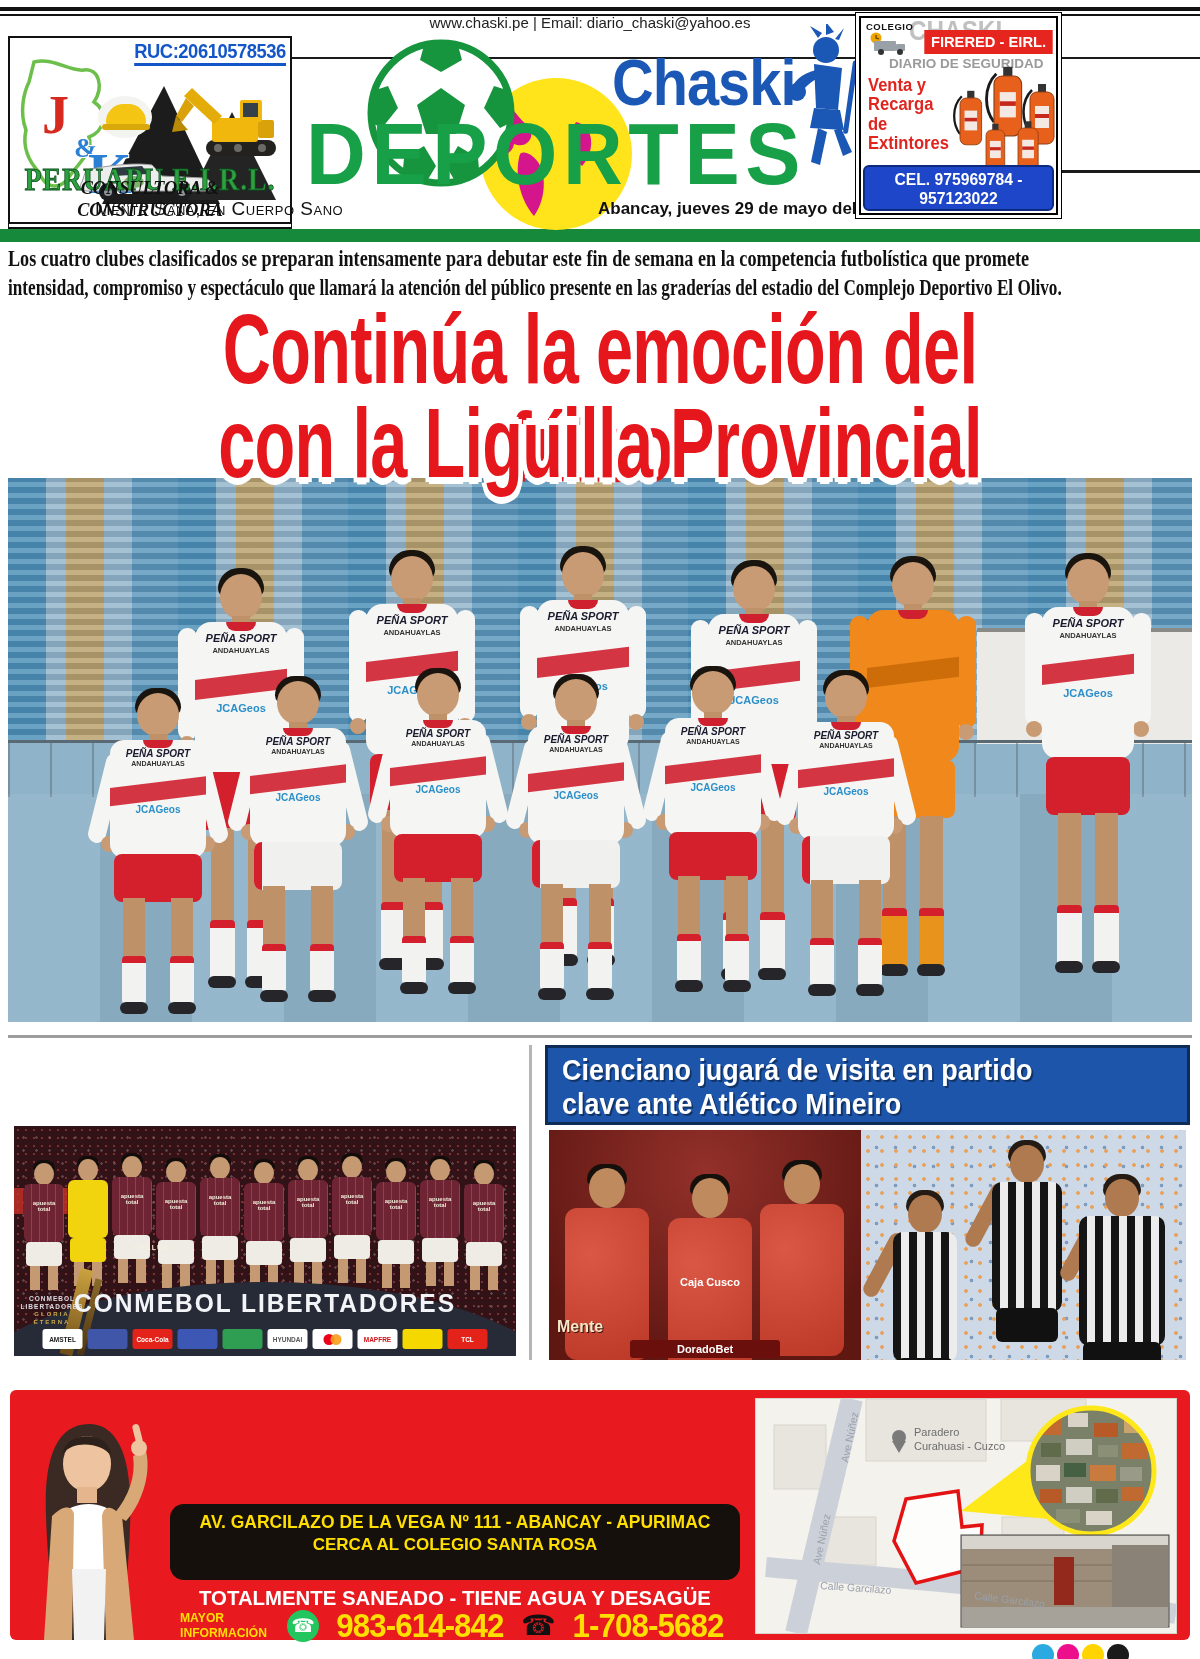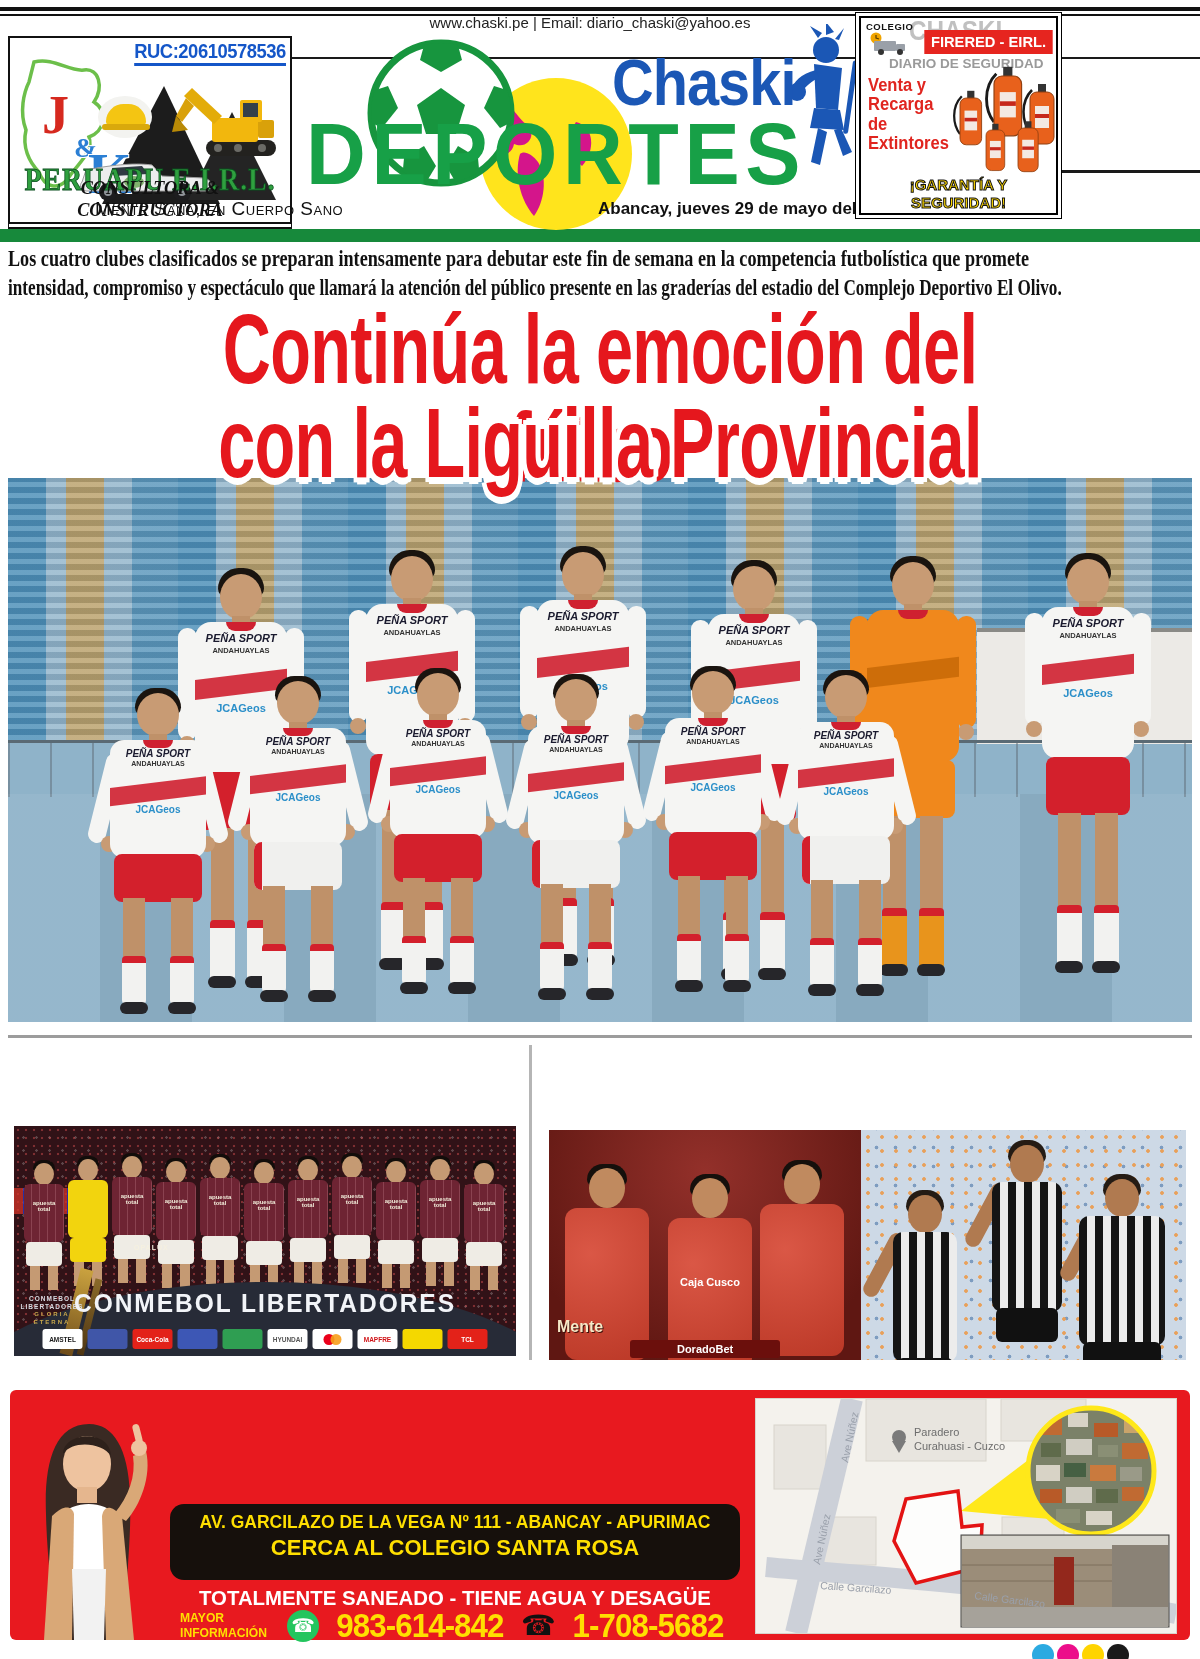--- a/index.html
+++ b/index.html
@@ -152,21 +152,21 @@
   
   .adLand{position:absolute;left:10px;top:1390px;width:1180px;height:250px;background:#e8191f;border-radius:6px;z-index:2}
   .woman{position:absolute;left:4px;bottom:0}
   .panelW{position:absolute;left:152px;top:10px;width:586px;height:98px;background:#fff;border-radius:20px;text-align:center}
   .pTitle{font-size:60px;font-weight:bold;color:#181818;transform:scaleX(.92);letter-spacing:2px;margin-top:0;line-height:1.05}
   .pArea{font-size:40px;font-weight:bold;color:#e8191f;margin-top:-6px;letter-spacing:3px;line-height:1}
   .panelB{position:absolute;left:160px;top:114px;width:570px;height:76px;background:#16100c;border-radius:14px;
       text-align:center;padding-top:7px;box-sizing:border-box}
   .a1{color:#ffdf00;font-weight:bold;font-size:19px;transform:scaleX(.92)}
   .a2{color:#fff;font-weight:bold;font-size:17px;margin-top:3px}
-  .a3{color:#ffdf00;font-weight:bold;font-size:22px;margin-top:2px}
+  .a3{color:#ffdf00;font-weight:bold;font-size:17px;margin-top:2px}
   .status{position:absolute;left:152px;top:196px;width:586px;text-align:center;color:#fff;font-weight:bold;
       font-size:21px;transform:scaleX(.97)}
   .inforow{position:absolute;left:152px;top:216px;width:586px;display:flex;align-items:center;justify-content:center;gap:10px}
   .mayor{color:#ffdf00;font-weight:bold;font-size:13.5px;line-height:1.05;text-align:left;transform:scaleX(.9);transform-origin:left}
   .wa{width:32px;height:32px;border-radius:50%;background:#23c55e;color:#fff;display:flex;align-items:center;
       justify-content:center;font-size:19px;flex:0 0 auto}
   .num{color:#ffdf00;font-weight:bold;font-size:34px;transform:scaleX(.92);letter-spacing:-1px;white-space:nowrap}
   .tel{font-size:28px;color:#111;line-height:1}
   .mapwrap{position:absolute;left:745px;top:8px;width:420px;height:234px;background:#f4f2ed;border:1px solid #d8d4cc;overflow:hidden}
   .mt{font-size:11px;fill:#6d6d6d}
@@ -310,20 +310,24 @@
             <rect x="5" y="22" width="14" height="4" fill="#c6281c"></rect>
         </g>
         <g transform="translate(72,62) scale(0.84)">
           <rect x="8" y="-8" width="8" height="8" fill="#333"></rect>
             <rect x="0" y="0" width="24" height="52" rx="7" fill="#e8611c" stroke="#8f3f10"></rect>
           <rect x="5" y="14" width="14" height="22" fill="#f3e9e2"></rect>
             <rect x="5" y="22" width="14" height="4" fill="#c6281c"></rect>
         </g>
       </svg>
       <div class="guarantee">¡GARANTÍA Y SEGURIDAD!</div>
+      <div class="bluebox">
+        <div class="p1">CEL. 975969784 - 957123022</div>
+        <div class="p2">AV. EL ARCO PSJE. 1 (FRENTE A LA FISCALIA)</div>
+      </div>
     </div>
   </div>
 
   <div class="greenbar"></div>
 
   <div class="lead1">Los cuatro clubes clasificados se preparan intensamente para debutar este fin de semana en la competencia futbolística que promete</div>
   <div class="lead2">intensidad, compromiso y espectáculo que llamará la atención del público presente en las graderías del estadio del Complejo Deportivo El Olivo.</div>
 
   <div class="head1">Continúa la emoción del fútbol</div>
 
@@ -763,20 +767,24 @@
           <div style="width: 11px; height: 11px; border-radius: 50%; background: rgb(247, 158, 27); opacity: 0.9;"></div>
         </div>
         <div class="chip" style="background: rgb(255, 255, 255); color: rgb(208, 19, 23);">MAPFRE</div>
         <div class="chip" style="background: rgb(244, 216, 0); color: rgb(26, 26, 26);"></div>
         <div class="chip" style="background: rgb(227, 34, 25); color: rgb(255, 255, 255);">TCL</div>
       </div>
   </div>
 
   <div class="vdiv"></div>
 
+  <div class="boxB">
+    <span>Cienciano jugará de visita en partido</span>
+    <span>clave ante Atlético Mineiro</span>
+  </div>
   <div class="photoC">
     <div class="cLeft" id="cLeft">
       <div class="dorado">Mente</div>
       <div class="doradobet">DoradoBet</div>
     <div style="position: absolute; left: 10px; top: 34px; width: 96px; height: 196px;">
           <div style="position: absolute; left: 28px; top: 0px; width: 40px; height: 22px; background: rgb(21, 16, 12); border-radius: 20px 20px 8px 8px;"></div>
           <div style="position: absolute; left: 30px; top: 4px; width: 36px; height: 40px; background: rgb(192, 138, 95); border-radius: 50%;"></div>
           <div style="position: absolute; left: 6px; top: 44px; width: 84px; height: 152px; background: rgb(213, 64, 44); border-radius: 12px; overflow: hidden;">
             <div style="position: absolute; left: 0px; top: 0px; width: 84px; height: 152px; background: radial-gradient(circle at 30% 30%, rgba(255, 255, 255, 0.12), rgba(0, 0, 0, 0.12));"></div>
           </div>

